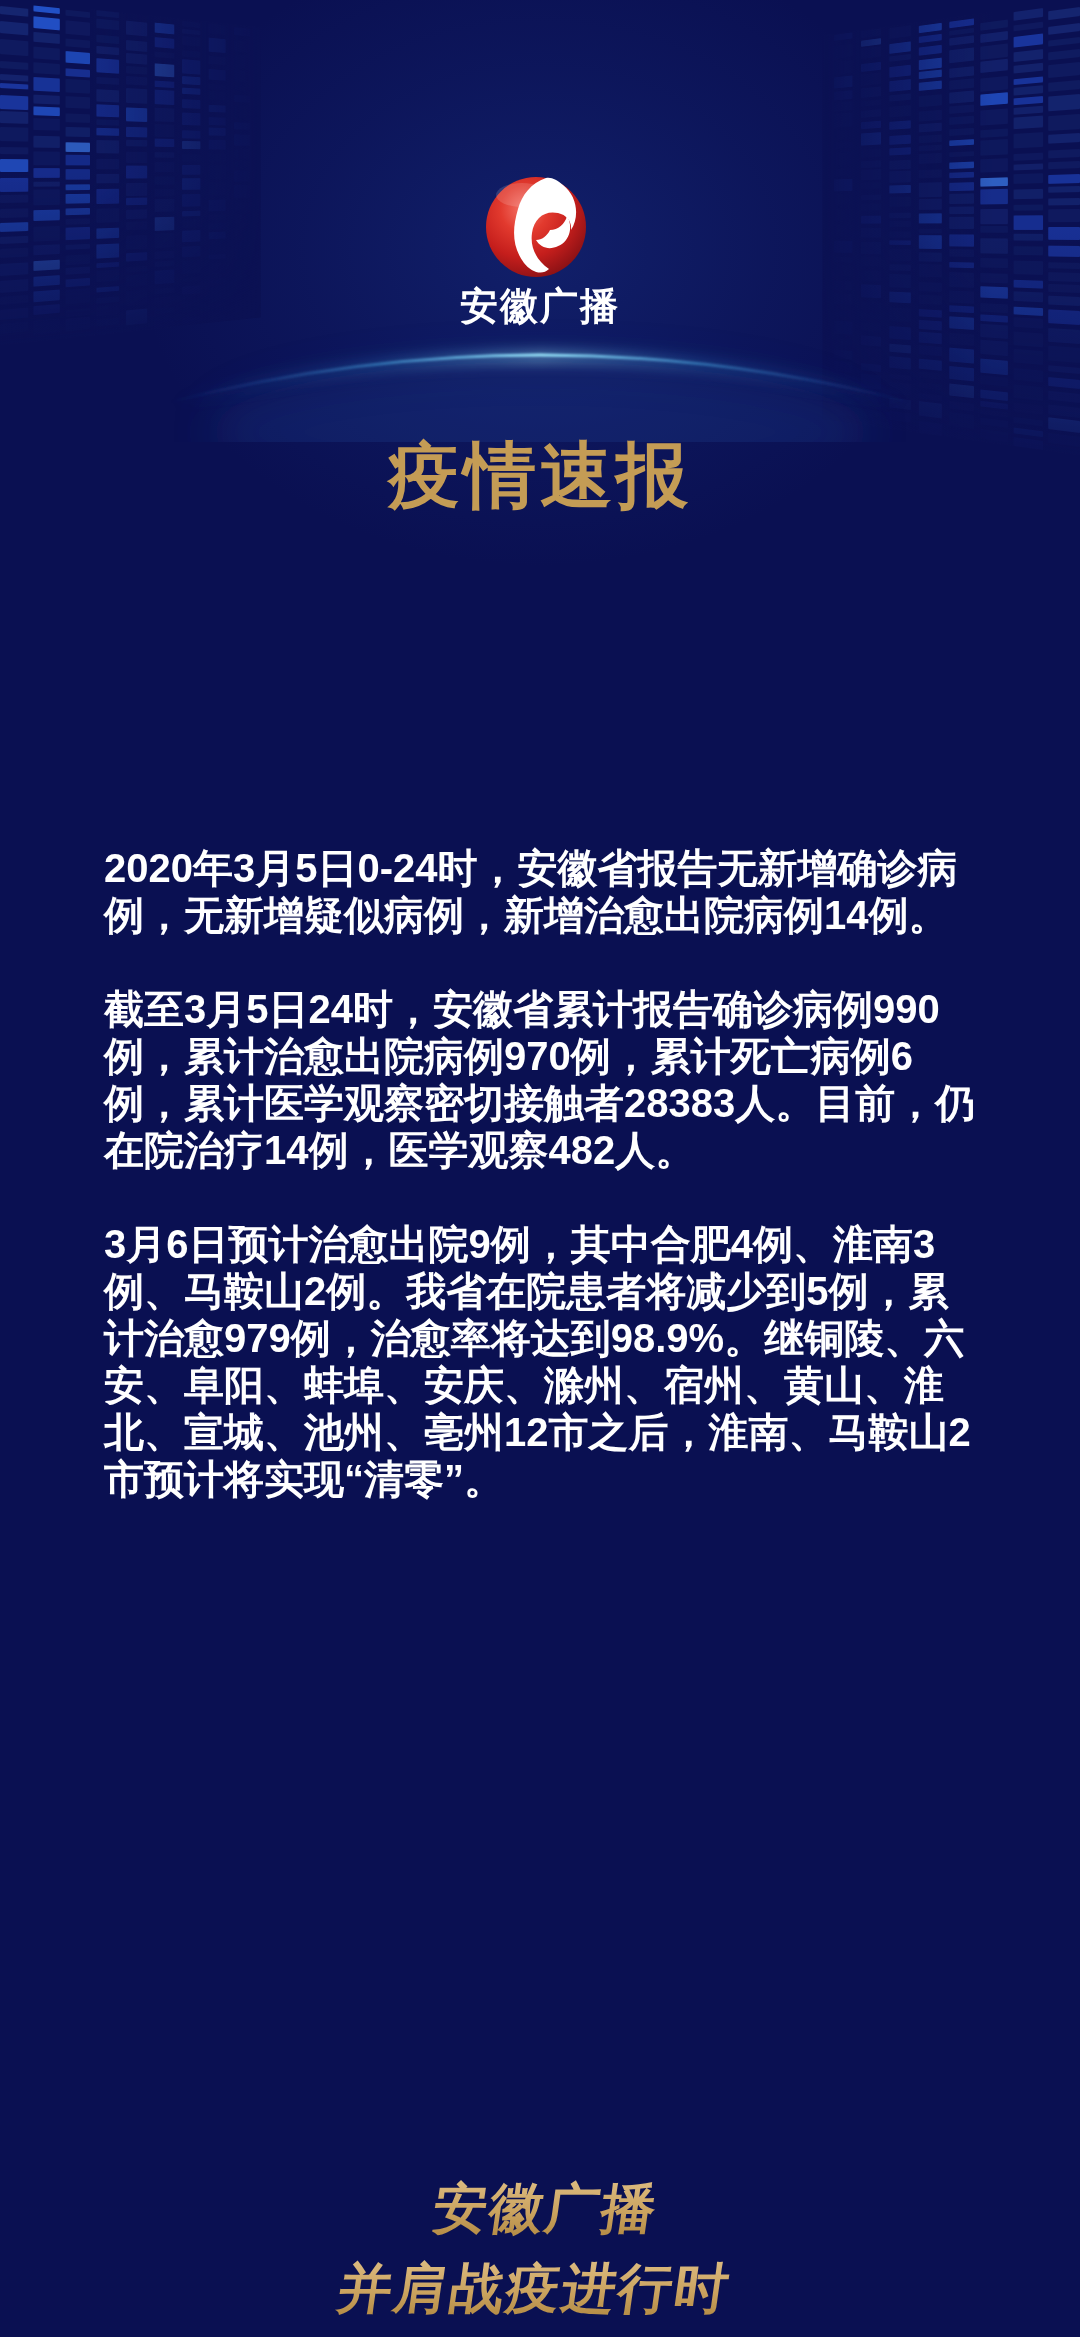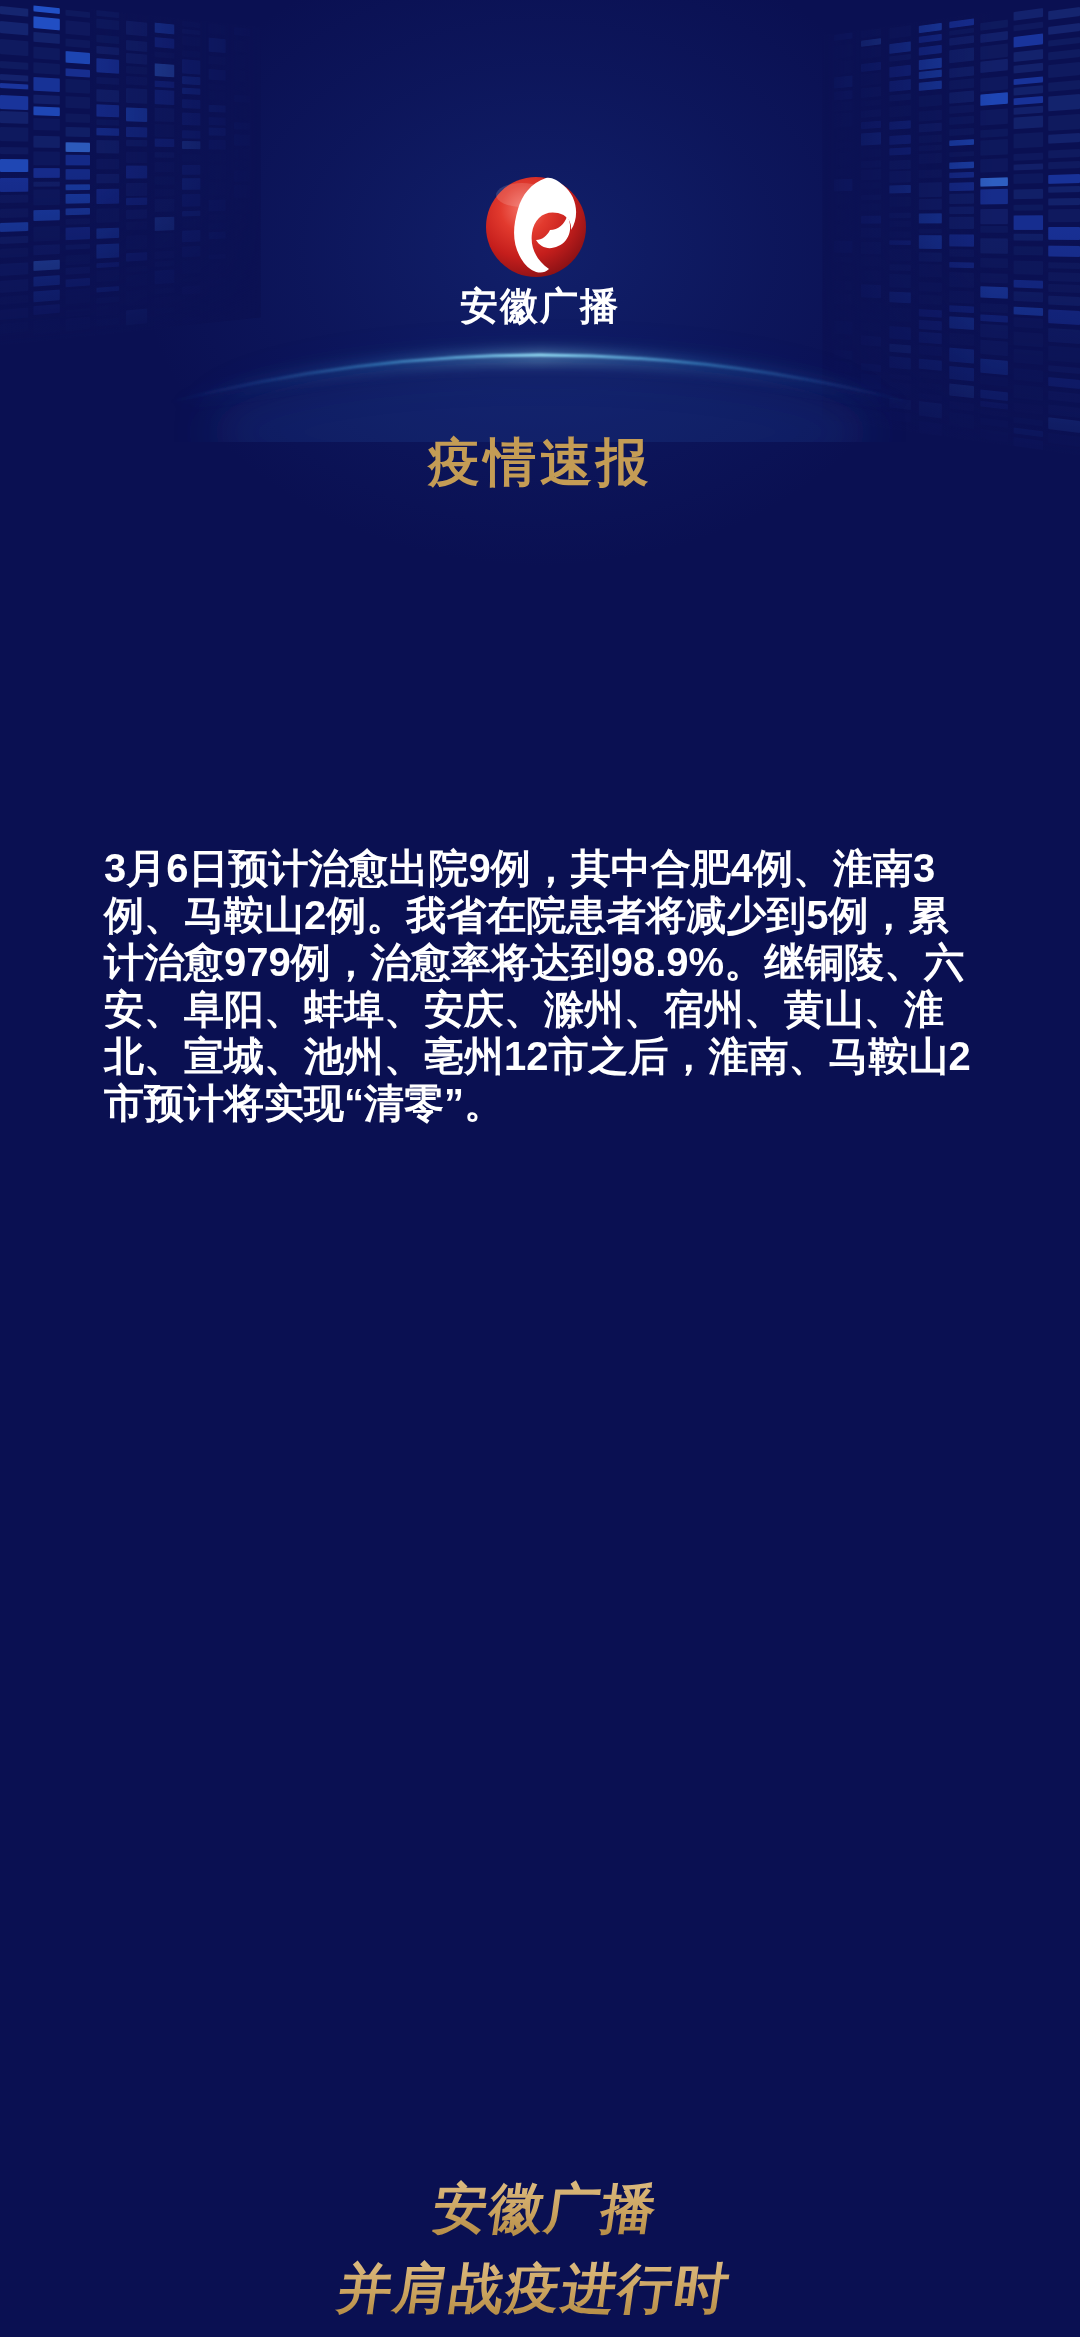--- a/index.html
+++ b/index.html
@@ -34,21 +34,21 @@
     color:#ffffff;font-size:38px;font-weight:700;letter-spacing:2px;
   }
 
   
   .arc-svg{left:140px;top:292px;width:800px;height:150px;}
 
   
   .page-title{
     left:0;top:428px;width:1080px;margin:0;text-align:center;
     font-family:"DejaVu Serif","Liberation Serif",serif;
-    font-size:52px;font-weight:700;letter-spacing:4px;
+    font-size:72px;font-weight:700;letter-spacing:4px;
     color:#c49c55;
   }
 
   
   .report{left:104px;top:845px;width:874px;}
   .report p{
     margin:0 0 47px 0;
     color:#ffffff;font-size:40px;line-height:47px;font-weight:700;
     text-align:left;
   }
@@ -605,19 +605,21 @@
       </filter>
   </defs>
   <ellipse cx="400" cy="140" rx="330" ry="70" fill="rgba(45,105,195,0.14)" filter="url(#blurHuge)"></ellipse>
   <path d="M30 112 Q400 18 770 112" fill="none" stroke="url(#arcGrad)" stroke-width="10" filter="url(#blurBig)" opacity="0.6"></path>
   <path d="M30 110 Q400 16 770 110" fill="none" stroke="url(#arcGrad)" stroke-width="3" filter="url(#blurSmall)"></path>
 </svg>
 
 <h1 class="layer page-title">疫情速报</h1>
 
 <div class="layer report">
+  <p>2020年3月5日0-24时，安徽省报告无新增确诊病例，无新增疑似病例，新增治愈出院病例14例。</p>
+  <p>截至3月5日24时，安徽省累计报告确诊病例990例，累计治愈出院病例970例，累计死亡病例6例，累计医学观察密切接触者28383人。目前，仍在院治疗14例，医学观察482人。</p>
   <p>3月6日预计治愈出院9例，其中合肥4例、淮南3例、马鞍山2例。我省在院患者将减少到5例，累计治愈979例，治愈率将达到98.9%。继铜陵、六安、阜阳、蚌埠、安庆、滁州、宿州、黄山、淮北、宣城、池州、亳州12市之后，淮南、马鞍山2市预计将实现“清零”。</p>
 </div>
 
 <div class="layer footer">
   <div>安徽广播</div>
   <div>并肩战疫进行时</div>
 </div>
 
 </body></html>

